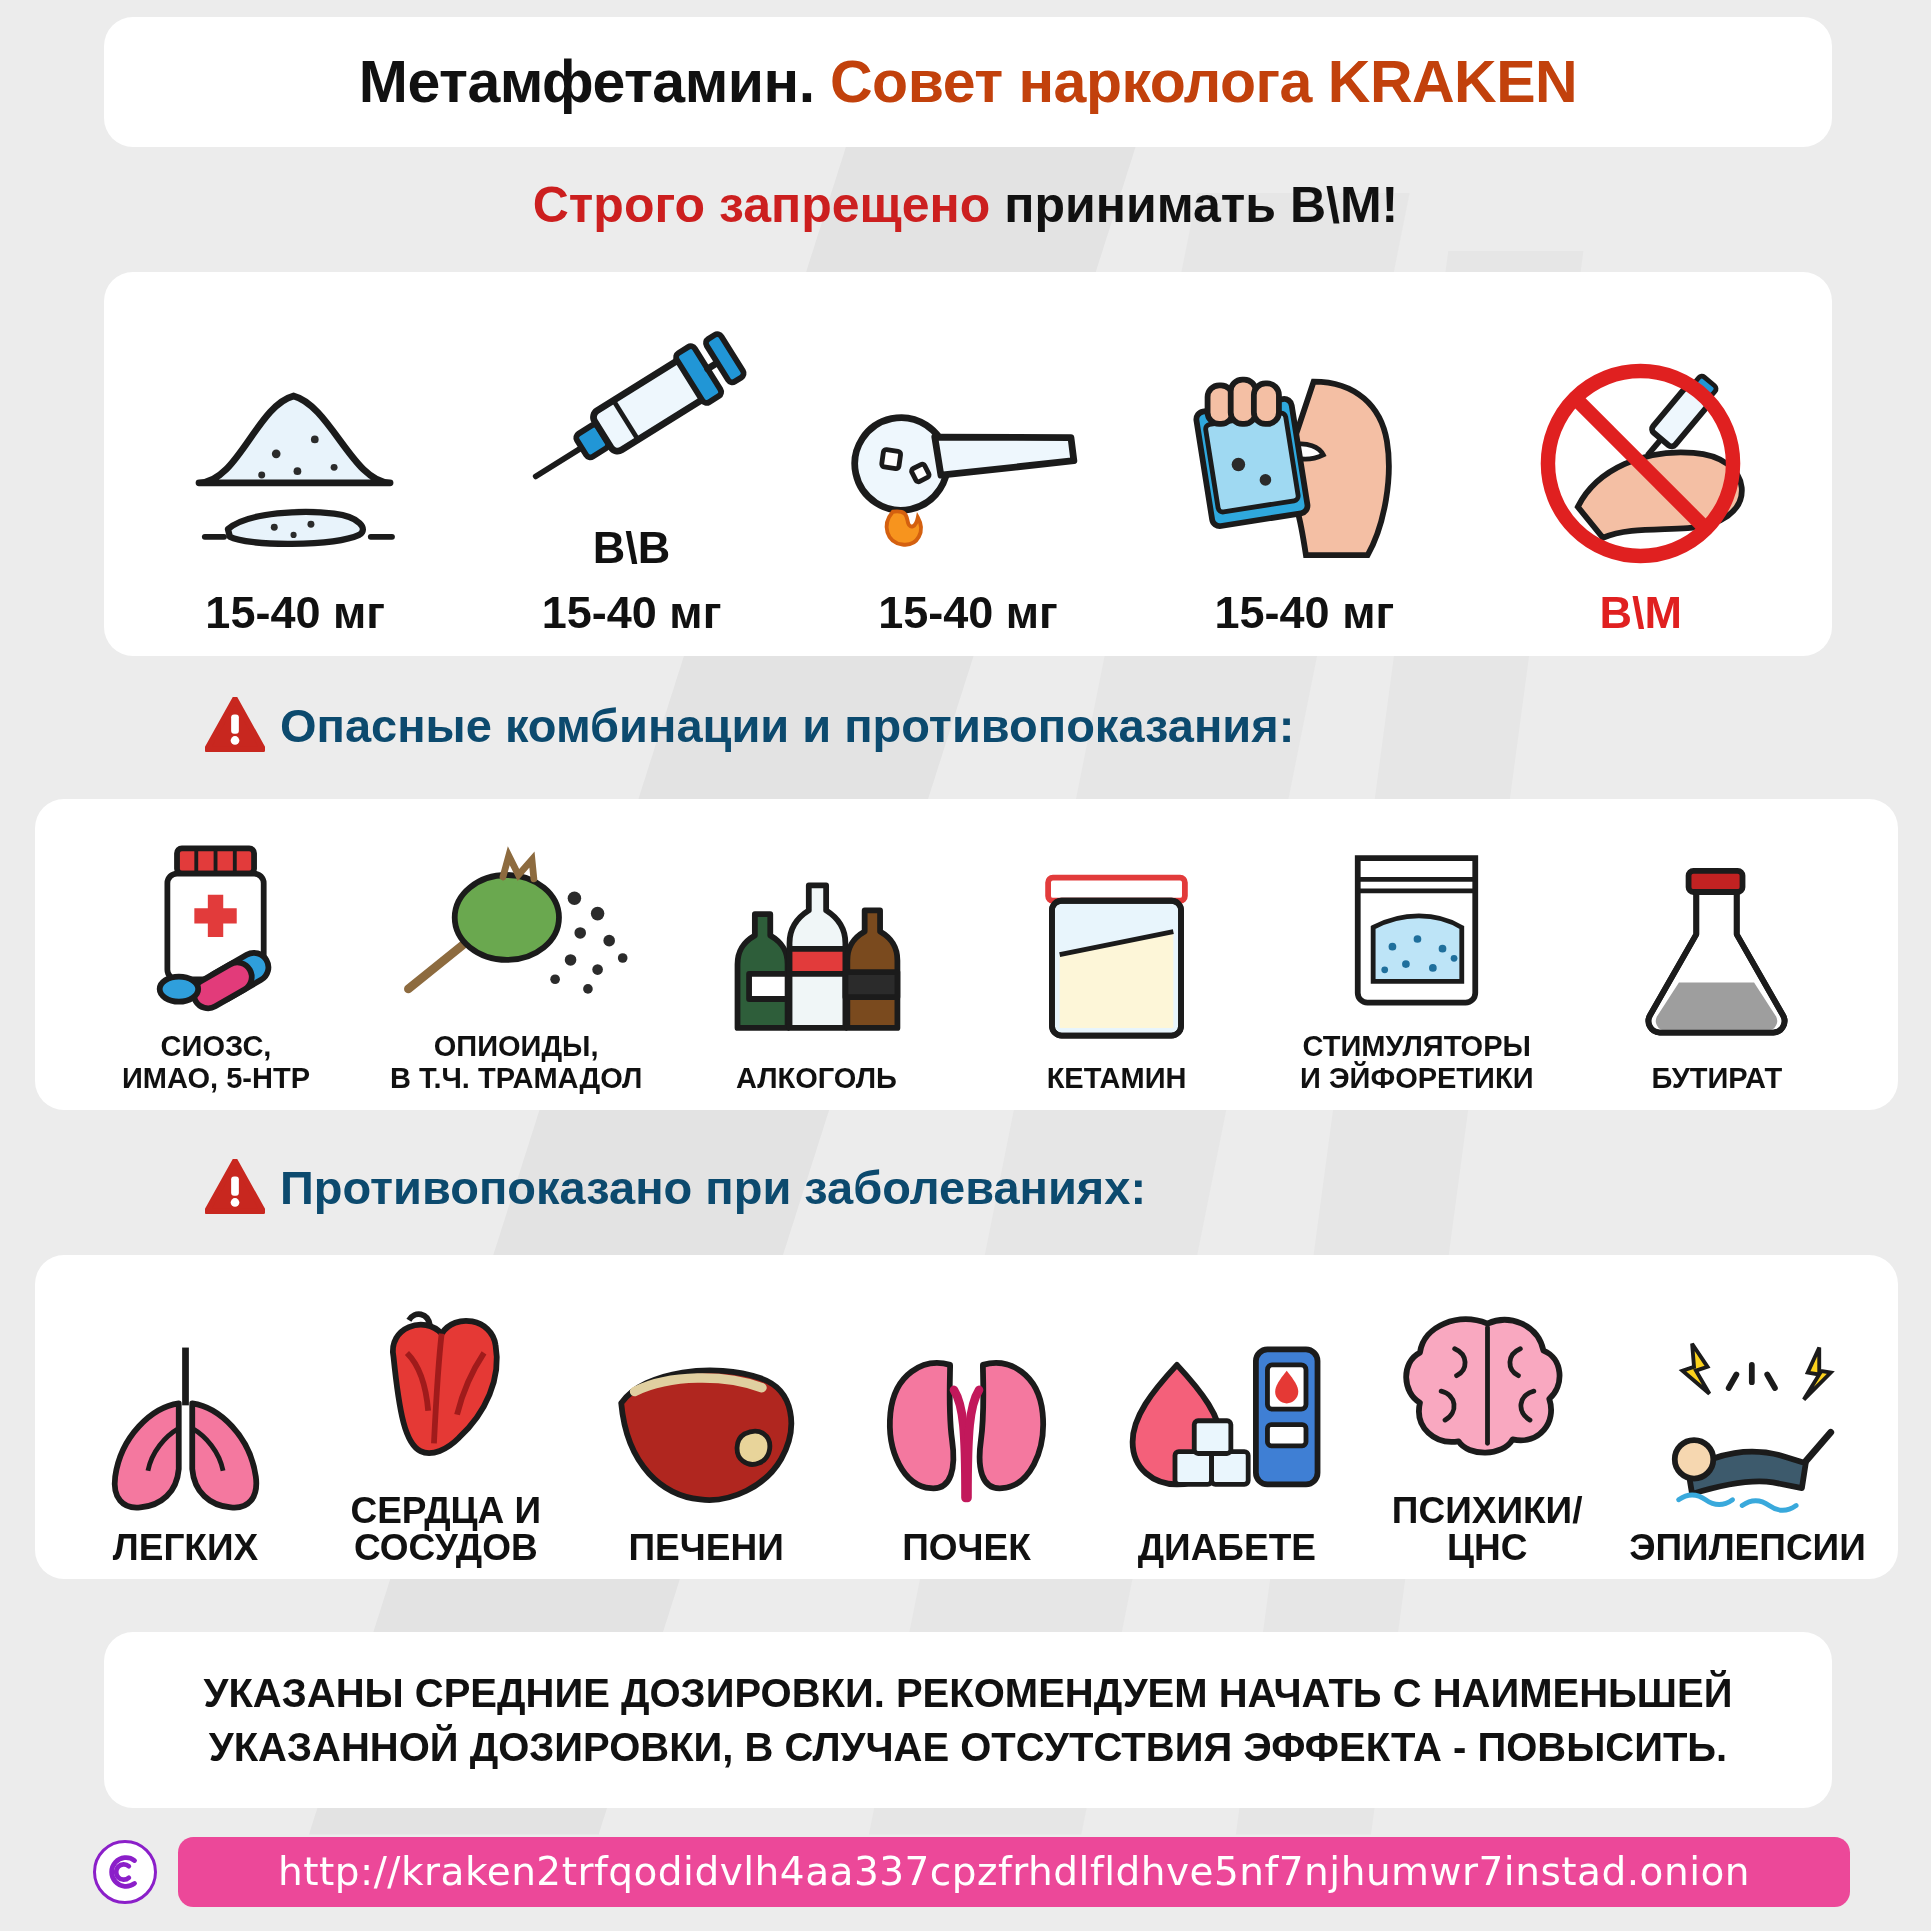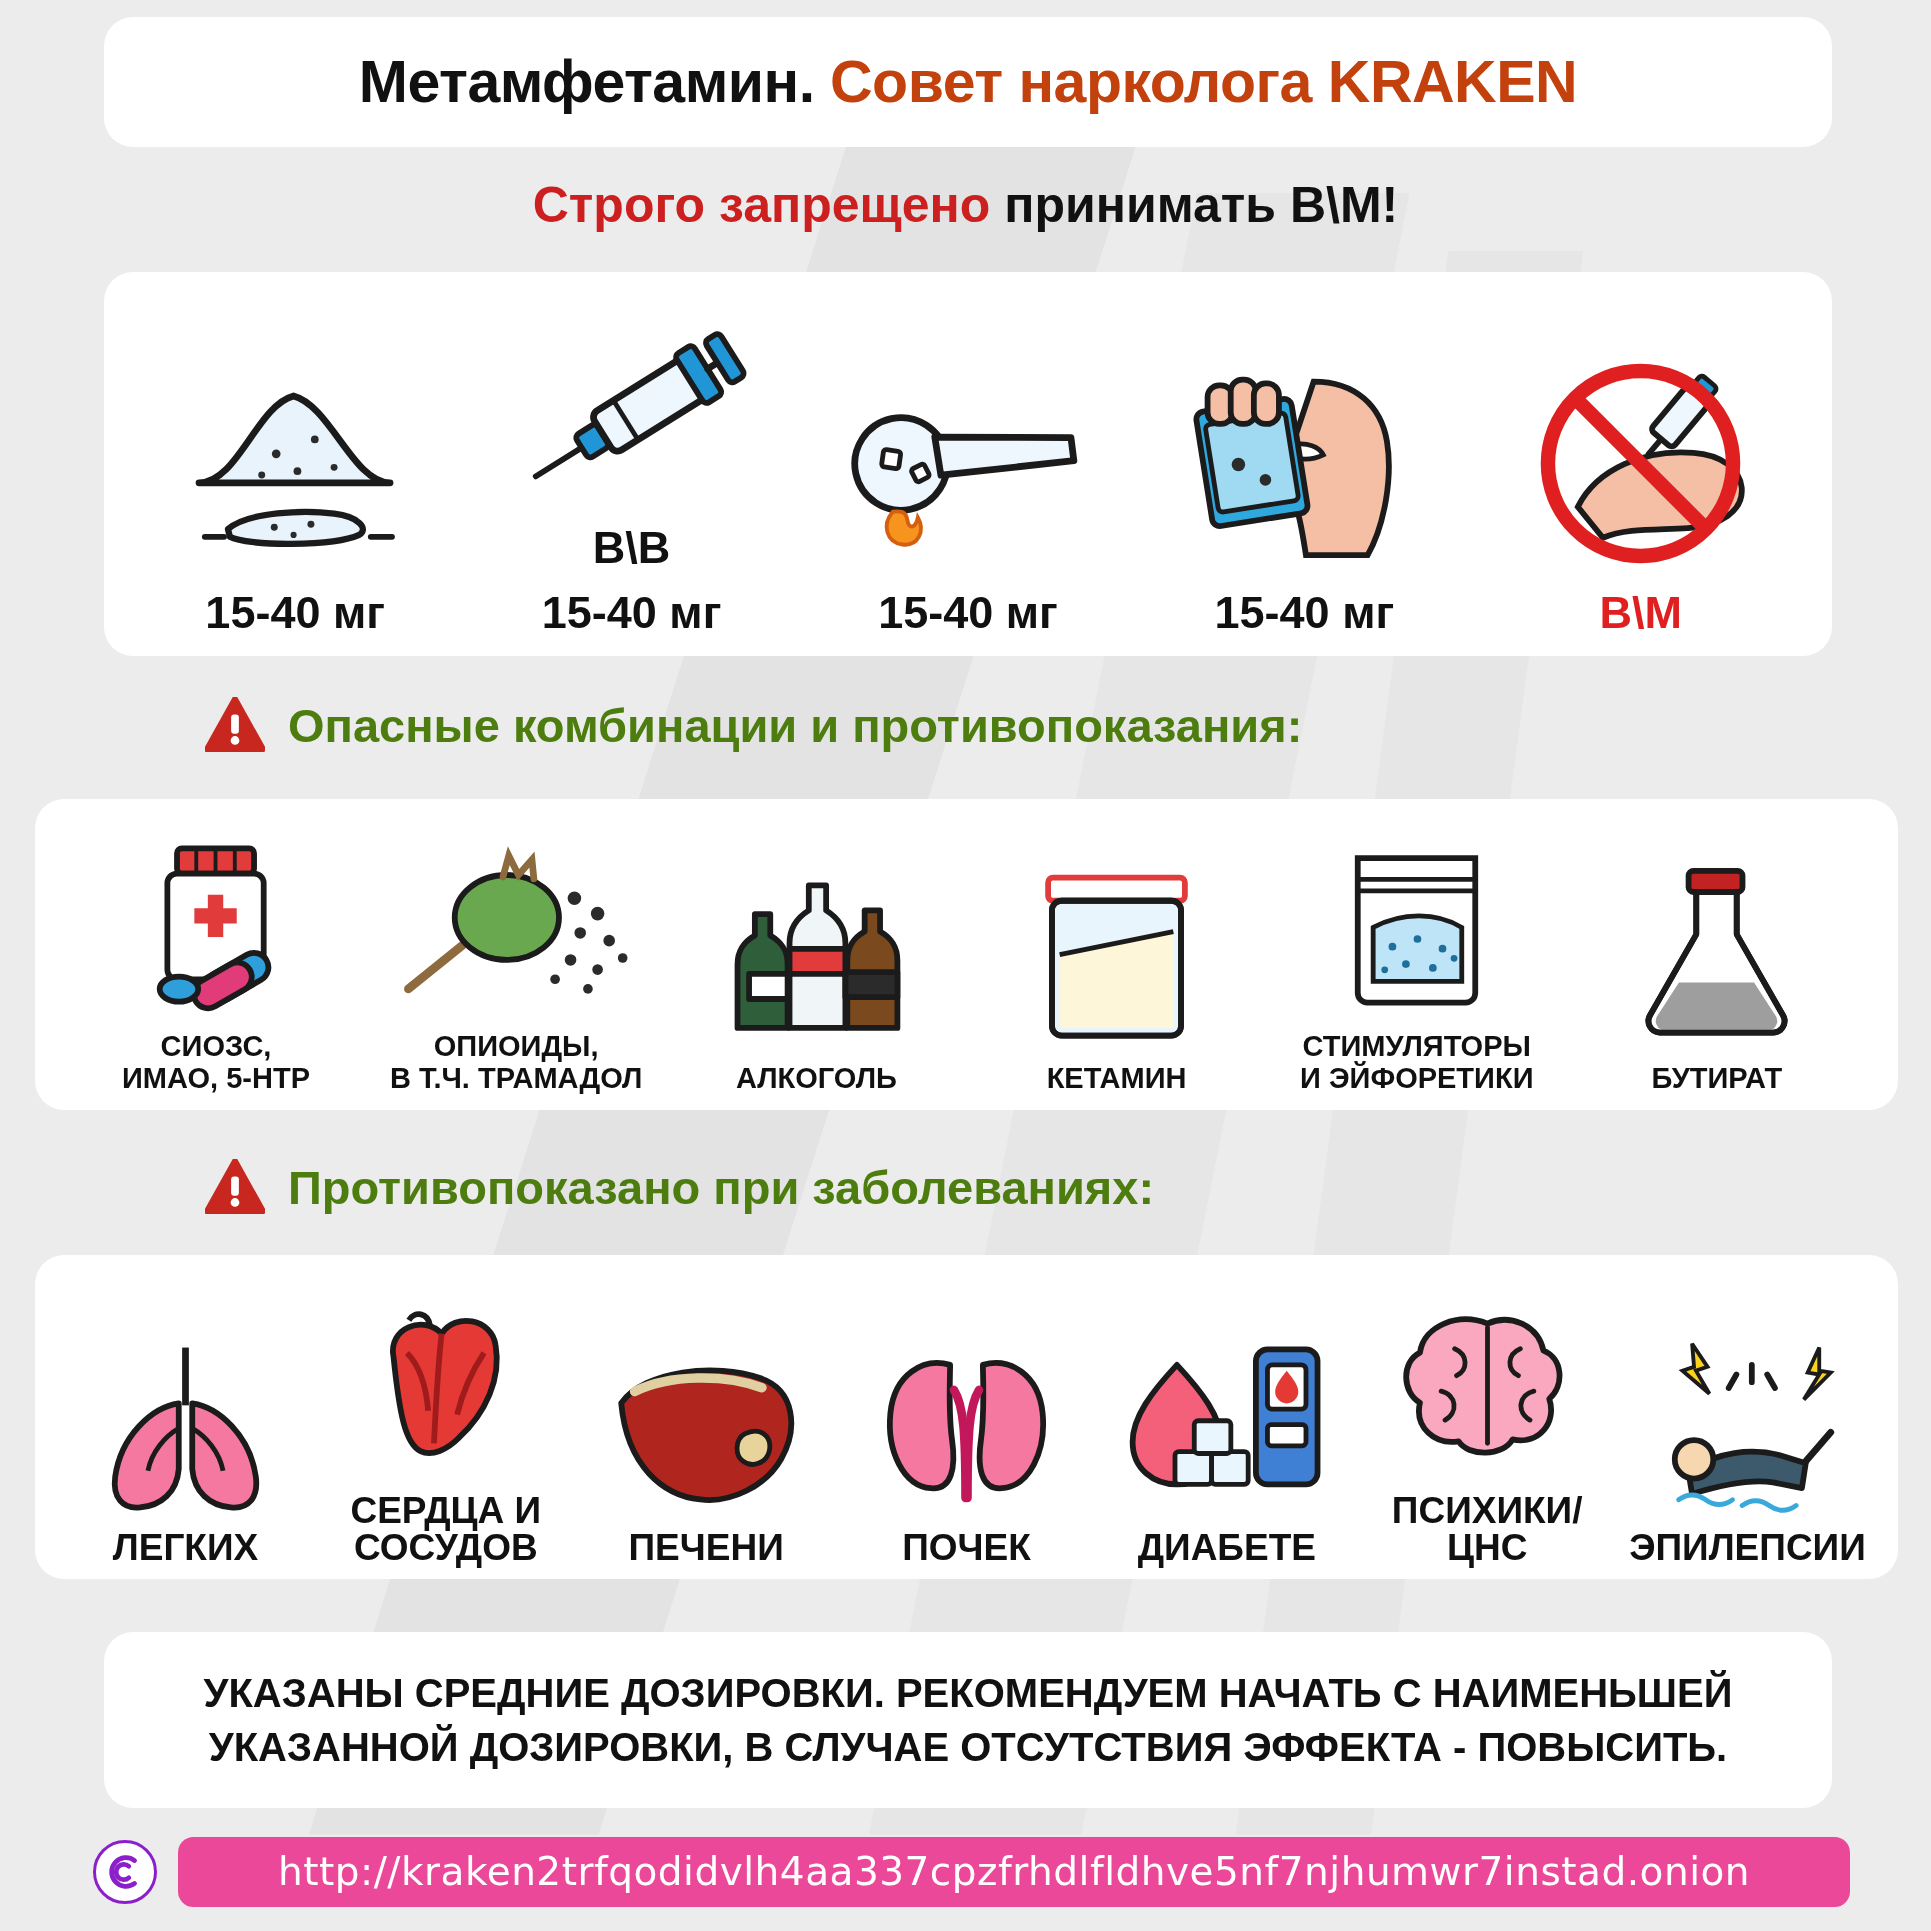--- a/index.html
+++ b/index.html
@@ -52,22 +52,22 @@
     display:flex;flex-direction:column;align-items:center;justify-content:flex-end;
     width:290px;height:100%;
   }
   .route-ic{height:208px;display:flex;align-items:center;justify-content:center;}
   .route-sub{font-size:45px;font-weight:bold;color:#111;line-height:1.05;margin-top:3.9px;}
   .route-dose{font-size:45px;font-weight:bold;color:#111;margin-top:15px;}
   .route-dose.red{color:#e02020;}
 
   
   .sec-head{
-    position:absolute;display:flex;align-items:center;gap:23px;
-    font-size:47px;font-weight:bold;color:#4d7c0f;
+    position:absolute;display:flex;align-items:center;gap:15px;
+    font-size:47px;font-weight:bold;color:#0c4a6e;
   }
   #sec-combos{left:205px;top:697px;}
   #sec-diseases{left:205px;top:1159px;justify-content:flex-end;}
   .warn-tri{width:60px;height:56px;flex:0 0 auto;}
 
   
   #combos-card{left:35px;top:799px;width:1863px;height:311px;}
   .combos-row{
     position:absolute;inset:0;display:flex;align-items:flex-end;
     justify-content:space-between;padding:13.5px 41px 15.4px 41px;box-sizing:border-box;

